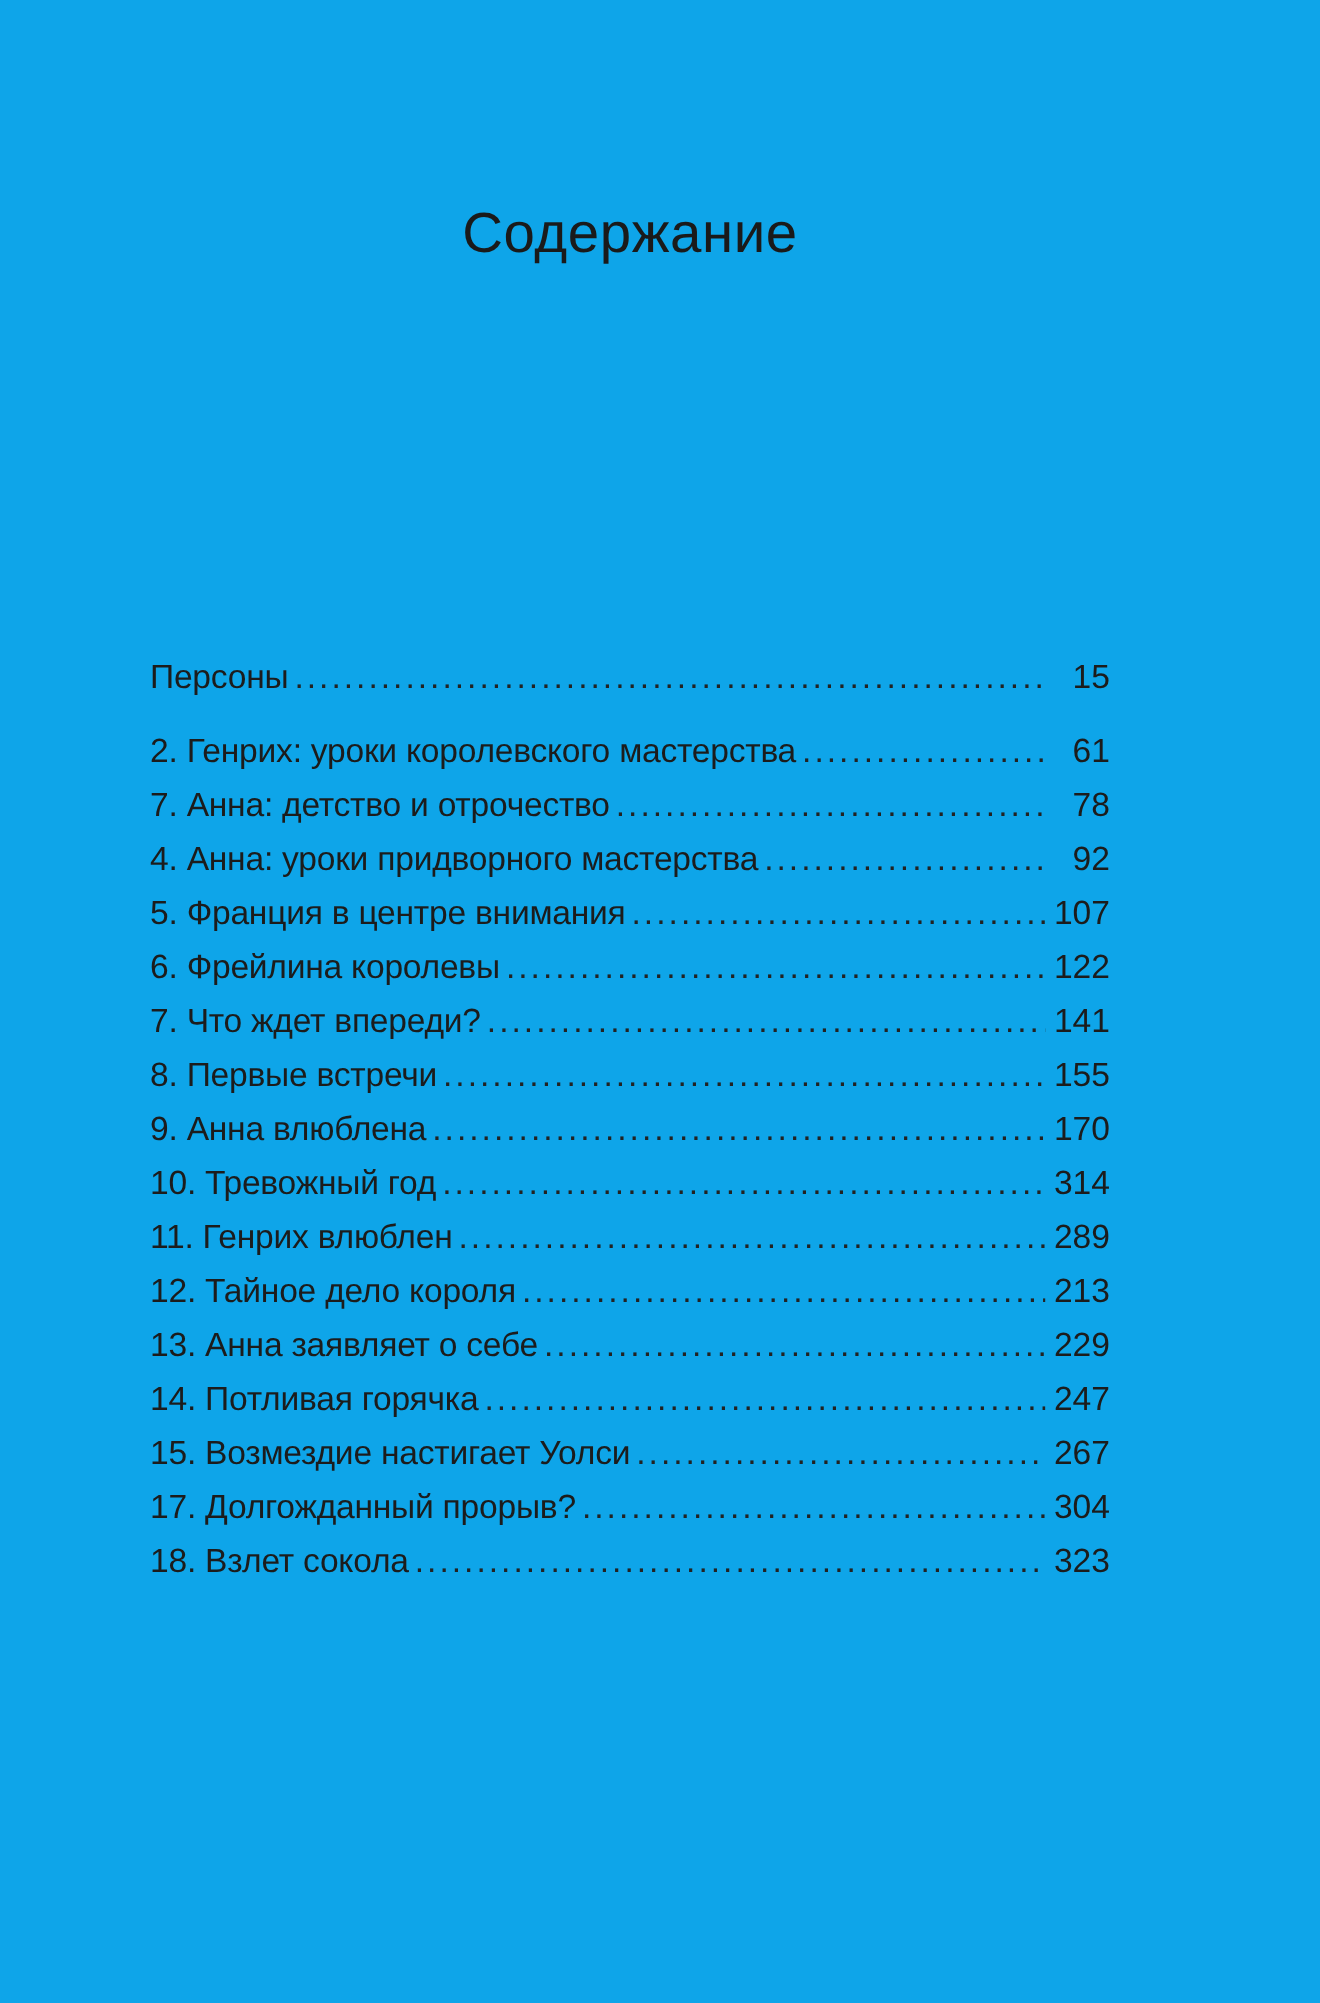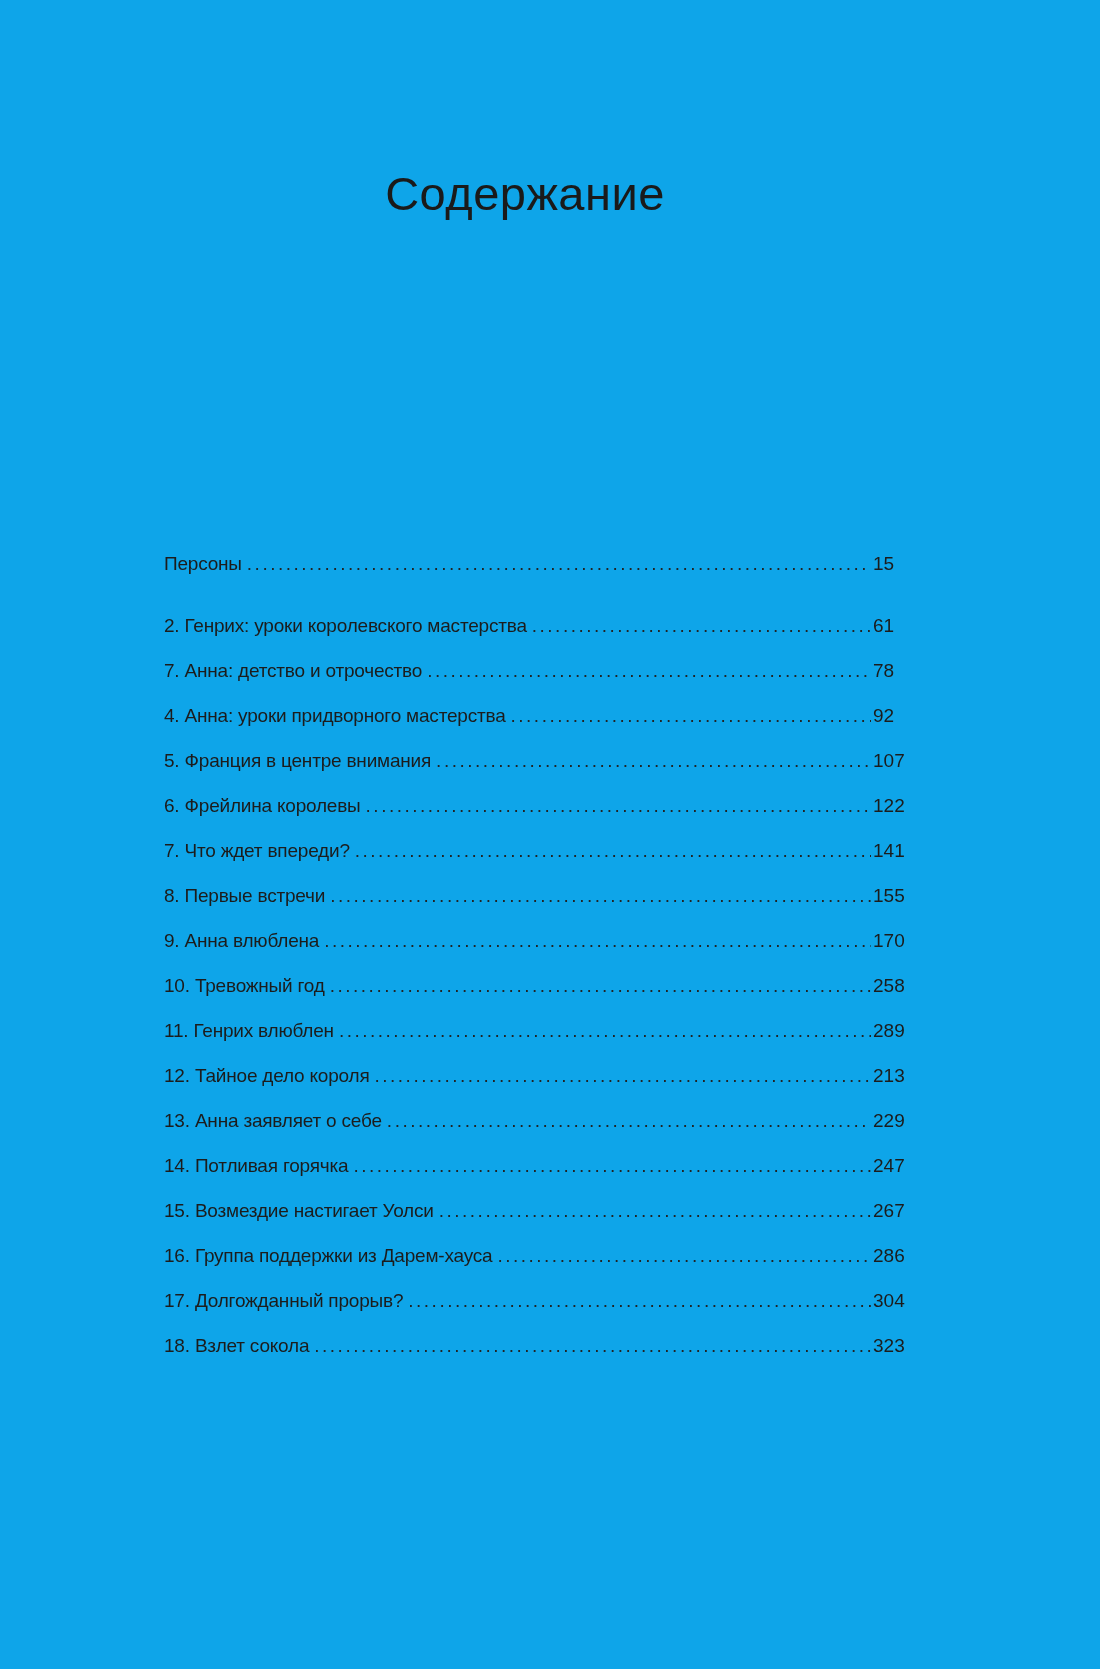--- a/index.html
+++ b/index.html
@@ -32,43 +32,42 @@
     position: absolute;
     top: 541px;
     left: 125px;
     width: 800px;
   }
   .toc-row {
     display: flex;
     align-items: baseline;
     height: 45px;
     line-height: 45px;
-    font-size: 19px;
+    font-size: 28px;
     white-space: nowrap;
-    margin-left: 39px;
   }
   .toc-label {
     flex: 0 0 auto;
     letter-spacing: -0.2px;
   }
   .toc-dots {
     flex: 1 1 auto;
     overflow: hidden;
     margin: 0 2px 0 5px;
     min-width: 18px;
     color: #222222;
   }
   .toc-dots::after {
     content: "...................................................................................................................................";
     letter-spacing: 2.5px;
   }
   .toc-page {
     flex: 0 0 auto;
     min-width: 52px;
-    text-align: left;
+    text-align: right;
   }
   .toc-section-gap {
     height: 17px;
   }
 </style>
 </head>
 <body>
 
 <div class="sheet">
 
@@ -120,21 +119,21 @@
       <span class="toc-page">155</span>
     </div>
     <div class="toc-row">
       <span class="toc-label">9. Анна влюблена</span>
       <span class="toc-dots"></span>
       <span class="toc-page">170</span>
     </div>
     <div class="toc-row">
       <span class="toc-label">10. Тревожный год</span>
       <span class="toc-dots"></span>
-      <span class="toc-page">258</span>
+      <span class="toc-page">314</span>
     </div>
     <div class="toc-row">
       <span class="toc-label">11. Генрих влюблен</span>
       <span class="toc-dots"></span>
       <span class="toc-page">289</span>
     </div>
     <div class="toc-row">
       <span class="toc-label">12. Тайное дело короля</span>
       <span class="toc-dots"></span>
       <span class="toc-page">213</span>
@@ -148,25 +147,20 @@
       <span class="toc-label">14. Потливая горячка</span>
       <span class="toc-dots"></span>
       <span class="toc-page">247</span>
     </div>
     <div class="toc-row">
       <span class="toc-label">15. Возмездие настигает Уолси</span>
       <span class="toc-dots"></span>
       <span class="toc-page">267</span>
     </div>
     <div class="toc-row">
-      <span class="toc-label">16. Группа поддержки из Дарем-хауса</span>
-      <span class="toc-dots"></span>
-      <span class="toc-page">286</span>
-    </div>
-    <div class="toc-row">
       <span class="toc-label">17. Долгожданный прорыв?</span>
       <span class="toc-dots"></span>
       <span class="toc-page">304</span>
     </div>
     <div class="toc-row">
       <span class="toc-label">18. Взлет сокола</span>
       <span class="toc-dots"></span>
       <span class="toc-page">323</span>
     </div>
 

